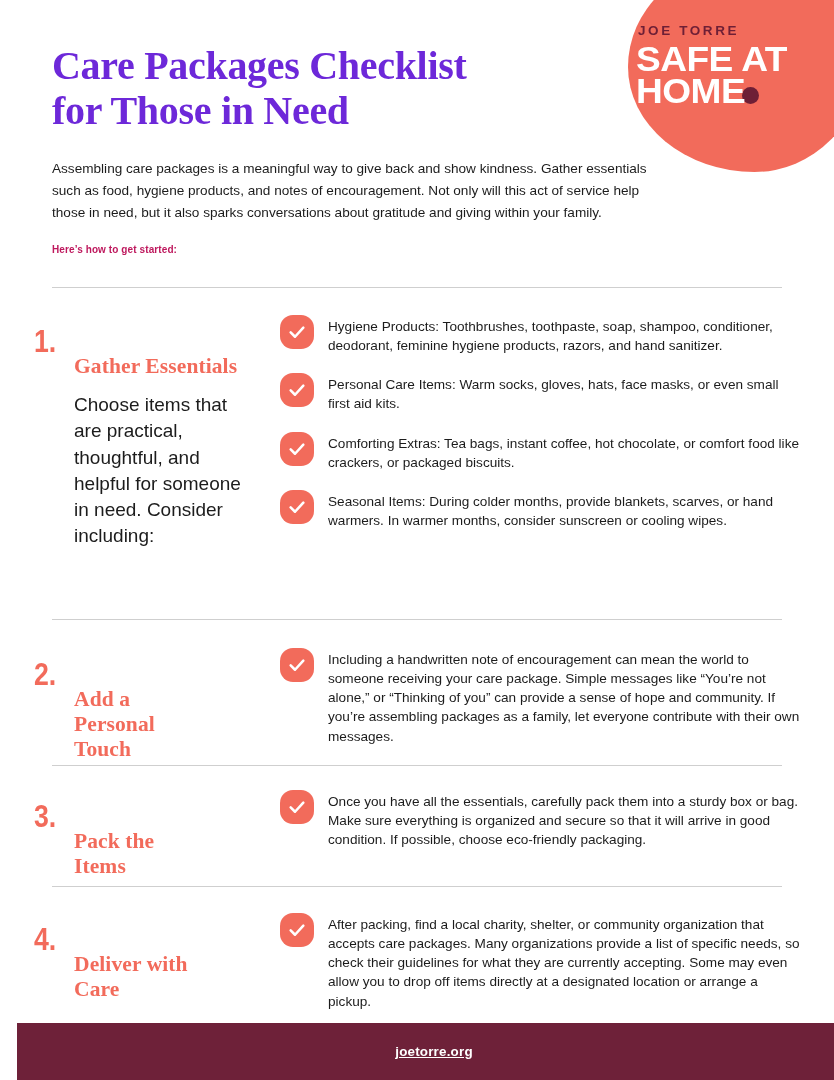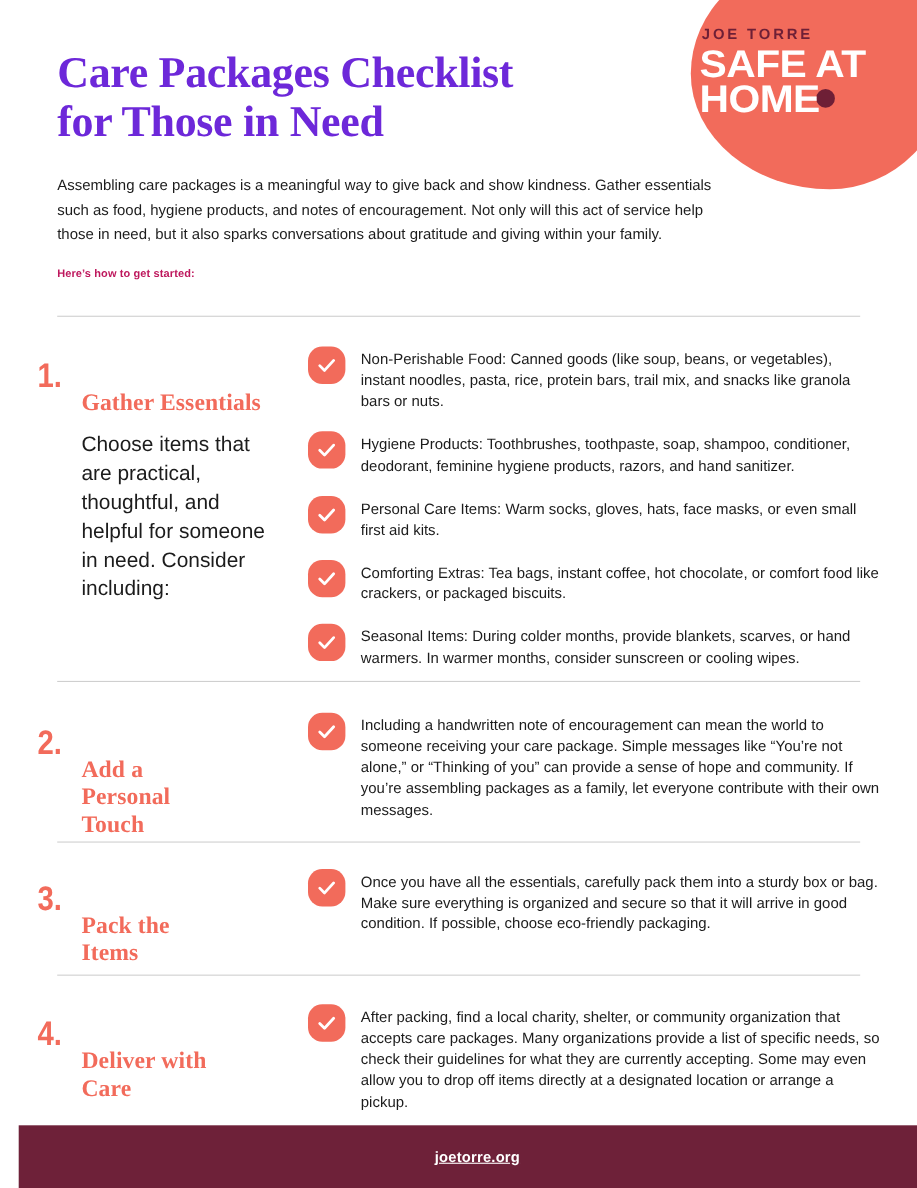--- a/index.html
+++ b/index.html
@@ -53,21 +53,21 @@
     font-size: 35px;
     font-weight: bold;
     letter-spacing: -0.5px;
     line-height: 0.93;
     font-family: "Liberation Sans", sans-serif;
     transform: scaleX(1.06);
     transform-origin: left center;
   }
   .logo-home-row {
     display: flex;
-    align-items: center;
+    align-items: flex-end;
     gap: 2px;
   }
   .logo-dot {
     width: 17px;
     height: 17px;
     background: #6E1F36;
     border-radius: 50%;
     display: inline-block;
     margin-bottom: 4px;
     margin-left: 1px;
@@ -247,28 +247,20 @@
         <div class="sec-sub">Choose items that are practical, thoughtful, and helpful for someone in need. Consider including:</div>
       </div>
     </div>
     <div class="sec-right">
       <div class="check-item">
         <span class="check-icon">
           <svg width="19" height="19" viewBox="0 0 24 24" fill="none" stroke="#ffffff" stroke-width="3.2" stroke-linecap="round" stroke-linejoin="round">
               <polyline points="4,12.5 9.5,18 20,6.5"></polyline>
             </svg>
         </span>
-        <span class="check-text">Non-Perishable Food: Canned goods (like soup, beans, or vegetables), instant noodles, pasta, rice, protein bars, trail mix, and snacks like granola bars or nuts.</span>
-      </div>
-      <div class="check-item">
-        <span class="check-icon">
-          <svg width="19" height="19" viewBox="0 0 24 24" fill="none" stroke="#ffffff" stroke-width="3.2" stroke-linecap="round" stroke-linejoin="round">
-              <polyline points="4,12.5 9.5,18 20,6.5"></polyline>
-            </svg>
-        </span>
         <span class="check-text">Hygiene Products: Toothbrushes, toothpaste, soap, shampoo, conditioner, deodorant, feminine hygiene products, razors, and hand sanitizer.</span>
       </div>
       <div class="check-item">
         <span class="check-icon">
           <svg width="19" height="19" viewBox="0 0 24 24" fill="none" stroke="#ffffff" stroke-width="3.2" stroke-linecap="round" stroke-linejoin="round">
               <polyline points="4,12.5 9.5,18 20,6.5"></polyline>
             </svg>
         </span>
         <span class="check-text">Personal Care Items: Warm socks, gloves, hats, face masks, or even small first aid kits.</span>
       </div>

